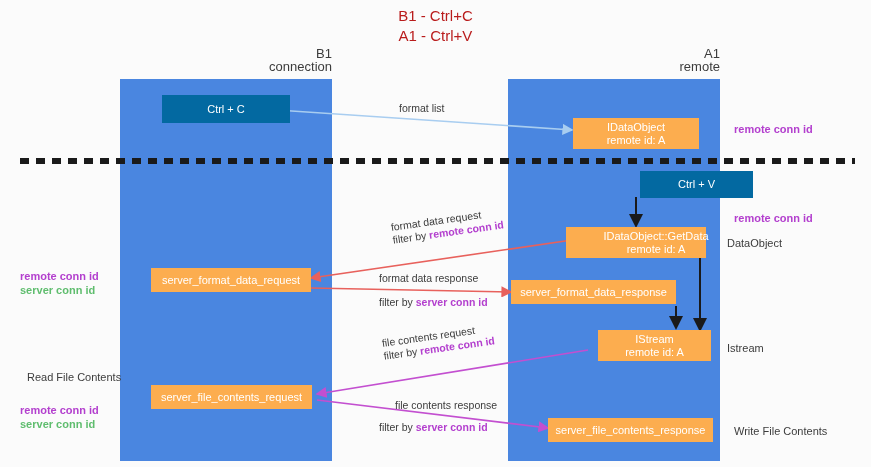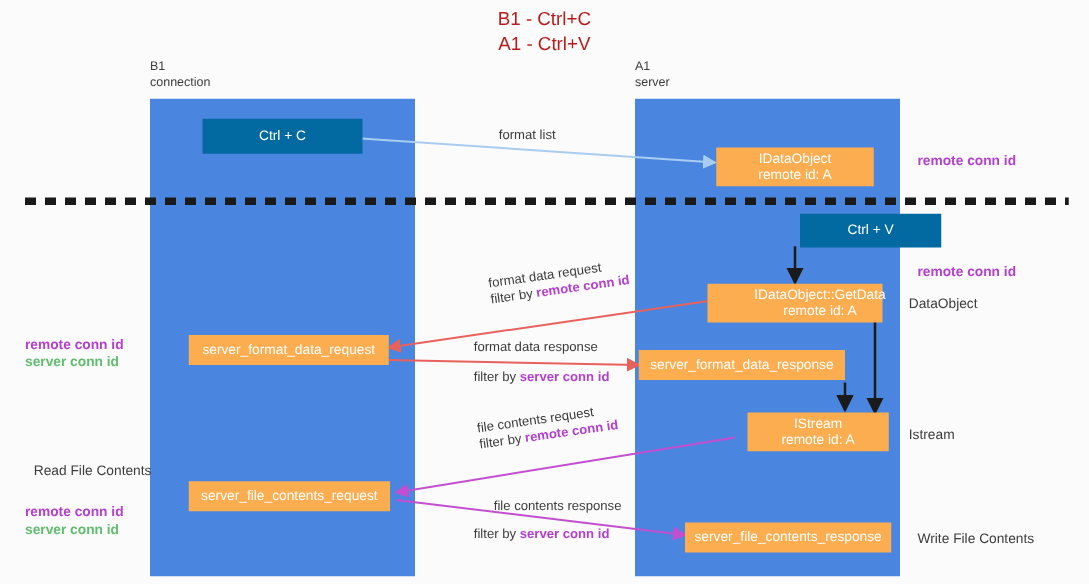--- a/index.html
+++ b/index.html
@@ -15,21 +15,21 @@
   #col-b1{left:120px;top:79px;width:212px;height:382px;}
   #col-a1{left:508px;top:79px;width:212px;height:382px;}
 
   .title{
     position:absolute;left:0;right:0;top:6px;
     text-align:center;font-size:15px;color:#b91c1c;line-height:20px;
   }
   .title div{white-space:pre;}
 
   .colhead{
-    position:absolute;text-align:left;font-size:10px;color:#3c3c3c;
+    position:absolute;text-align:right;font-size:13px;color:#3c3c3c;
     line-height:13px;width:212px;
   }
   #head-b1{left:120px;top:47px;}
   #head-a1{left:508px;top:47px;}
 
   .box{
     position:absolute;box-sizing:border-box;
     display:flex;flex-direction:column;align-items:center;justify-content:center;
     color:#ffffff;font-size:11px;line-height:13px;text-align:center;
   }
@@ -70,21 +70,21 @@
 
   <div class="col" id="col-b1"></div>
   <div class="col" id="col-a1"></div>
 
   <div class="colhead" id="head-b1">
     <div>B1</div>
     <div>connection</div>
   </div>
   <div class="colhead" id="head-a1">
     <div>A1</div>
-    <div>server</div>
+    <div>remote</div>
   </div>
 
   <svg class="wires">
     <defs>
       <marker id="ar-blue" markerWidth="7" markerHeight="7" refX="6" refY="3.5" orient="auto">
         <path d="M0,0 L7,3.5 L0,7 z" fill="#a8cdf0"></path>
       </marker>
       <marker id="ar-red" markerWidth="7" markerHeight="7" refX="6" refY="3.5" orient="auto">
         <path d="M0,0 L7,3.5 L0,7 z" fill="#e8615c"></path>
       </marker>

